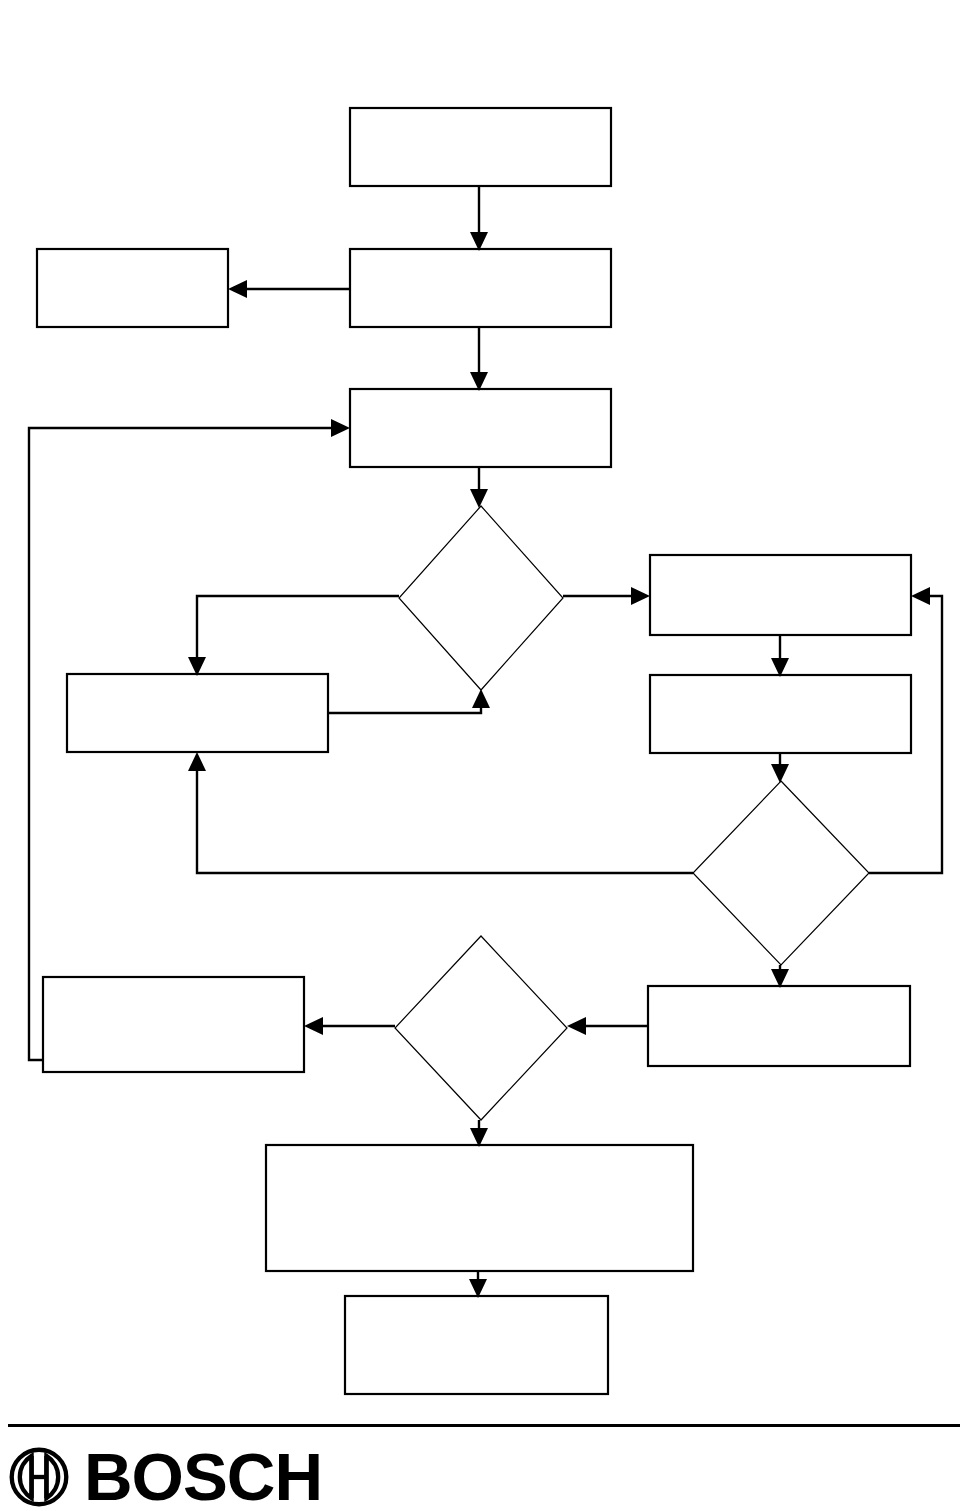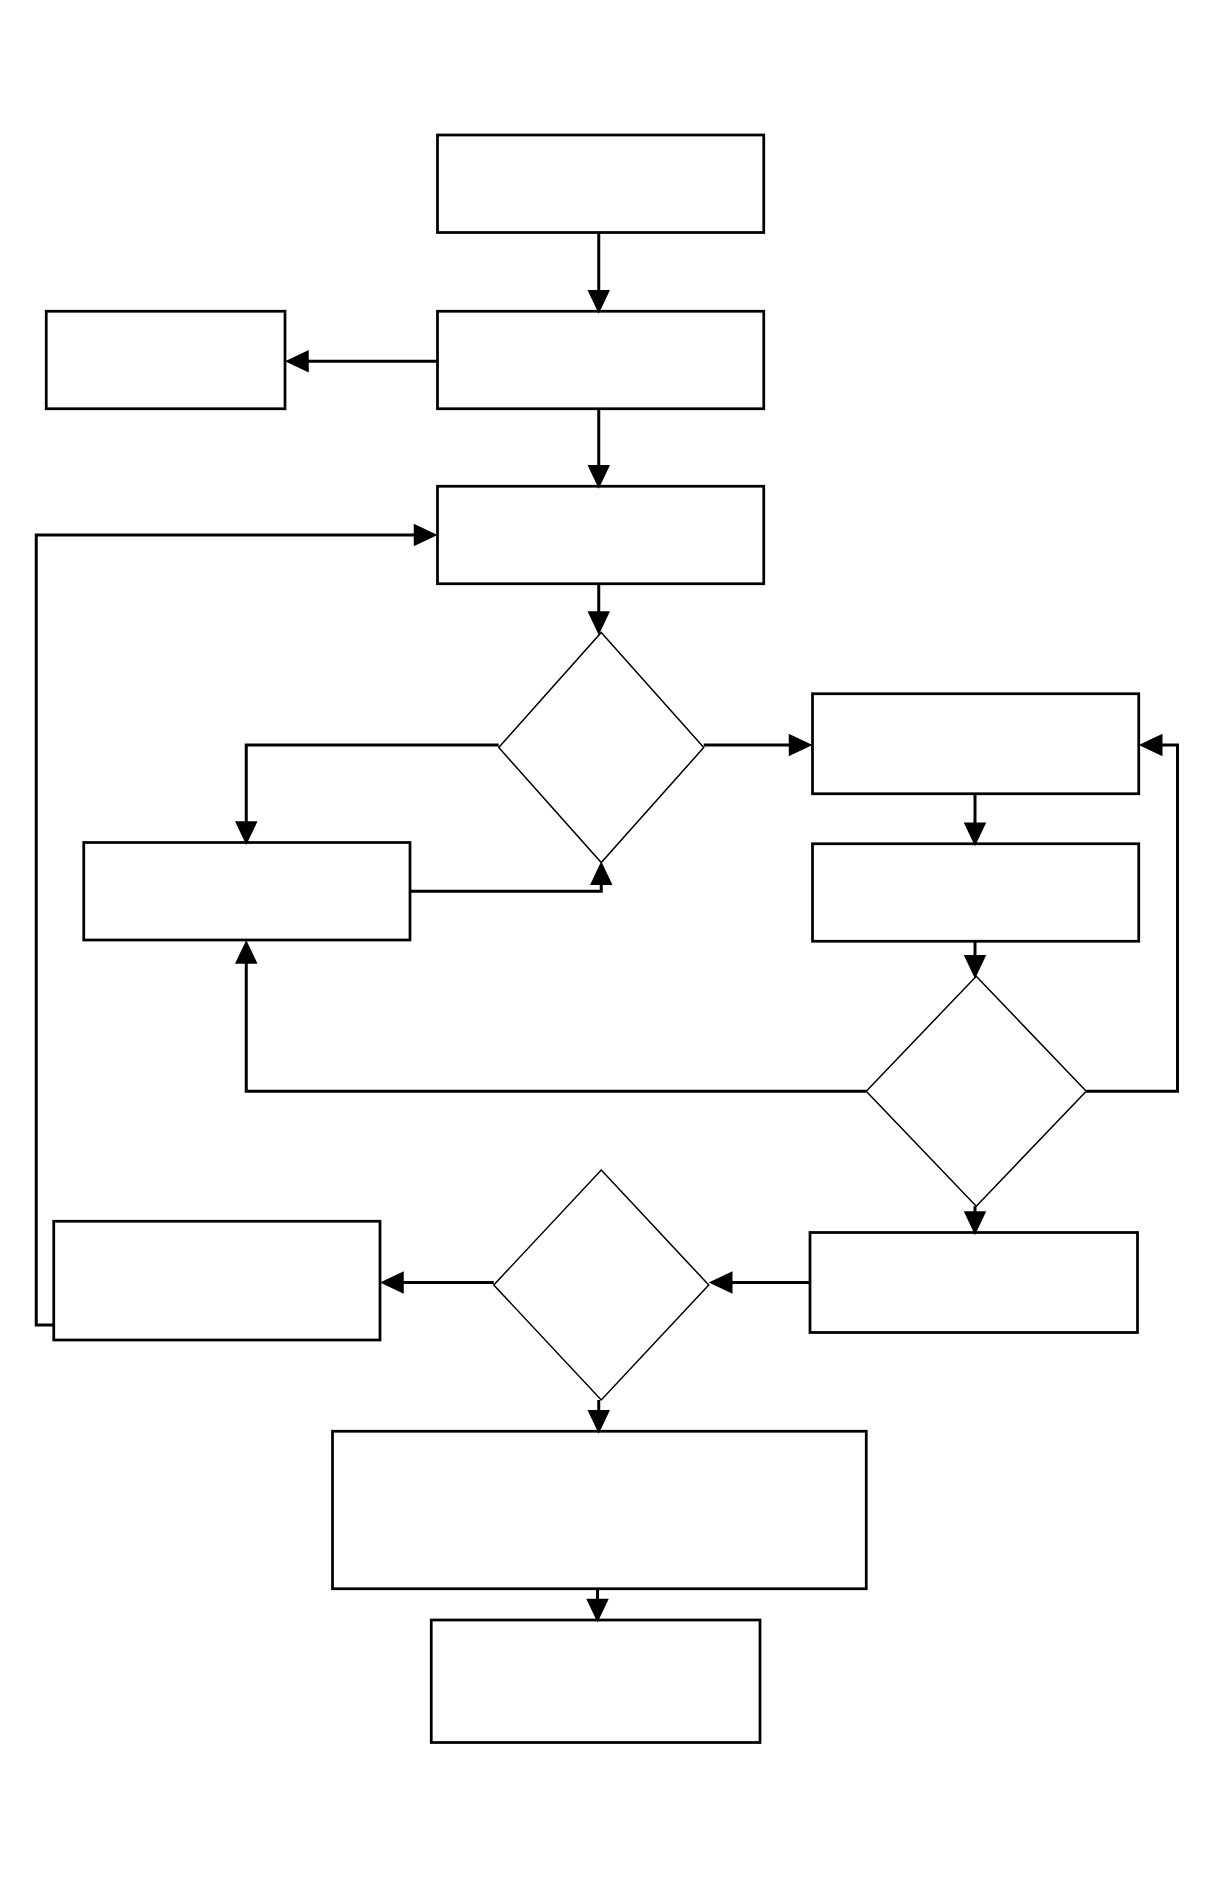--- a/index.html
+++ b/index.html
@@ -250,14 +250,28 @@
       <polygon class="edge-head" points="479,1147 470,1128 488,1128"></polygon>
     </g>
 
     <g>
       <line class="edge-line" x1="478" y1="1271" x2="478" y2="1287"></line>
       <polygon class="edge-head" points="478,1298 469,1279 487,1279"></polygon>
     </g>
 
   </svg>
 
+  <div id="footer">
+    <div id="footer-rule"></div>
+    <div id="brand">
+      <svg id="brand-mark" viewBox="0 0 100 100">
+        <circle cx="50" cy="50" r="44" fill="none" stroke="#000000" stroke-width="7"></circle>
+        <path d="M 38 16 A 40 40 0 0 0 38 84 Z" fill="none" stroke="#000000" stroke-width="7"></path>
+        <path d="M 62 16 A 40 40 0 0 1 62 84 Z" fill="none" stroke="#000000" stroke-width="7"></path>
+        <line x1="38" y1="16" x2="38" y2="84" stroke="#000000" stroke-width="7"></line>
+        <line x1="62" y1="16" x2="62" y2="84" stroke="#000000" stroke-width="7"></line>
+        <line x1="38" y1="50" x2="62" y2="50" stroke="#000000" stroke-width="7"></line>
+      </svg>
+      <div id="brand-name">BOSCH</div>
+    </div>
+  </div>
 
 </div>
 
 </body></html>

